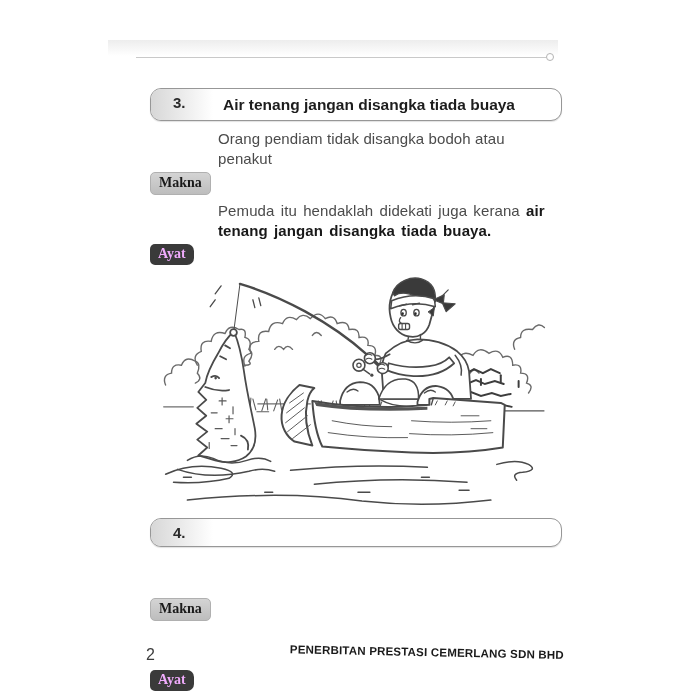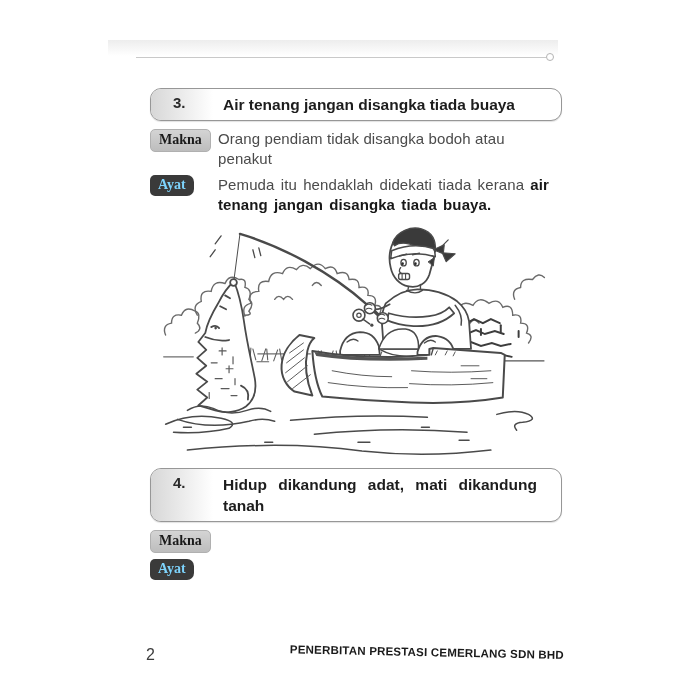--- a/index.html
+++ b/index.html
@@ -23,26 +23,26 @@
                   box-shadow:0 1px 1px rgba(0,0,0,0.12); overflow:hidden; }
   .entry-num { flex:0 0 62px; padding:5px 0 5px 22px; font-weight:bold; font-size:15px;
                color:#2a2a2a; background:linear-gradient(to right,#d7d7d7,rgba(255,255,255,0));
                align-self:stretch; }
   .entry-title { flex:1; padding:5px 14px 5px 10px; font-weight:bold; font-size:15.5px;
                  line-height:21px; color:#1d1d1d; white-space:pre-line; }
   .entry-title.justify { word-spacing:7px; }
 
   
   .row { display:flex; align-items:flex-start; margin-bottom:6px; }
-  .badge-col { flex:0 0 68px; position:relative; }
+  .badge-col { flex:0 0 68px; position:relative;margin-top:43px; }
   .badge { display:inline-block; font-family:"Liberation Serif", serif; font-weight:bold;
            font-size:14px; line-height:14px; padding:3px 8px 4px; border-radius:5px; }
   .badge-makna { background:linear-gradient(#d4d4d4,#bdbdbd); color:#1a1a1a;
                  border:1px solid #b0b0b0; }
-  .badge-ayat  { background:#3a3a3a; color:#7dd3fc; position:relative;
+  .badge-ayat  { background:#3a3a3a; color:#f0abfc; position:relative;
                  border-radius:5px 7px 7px 5px; }
   .para { flex:1; font-size:15px; line-height:20px; color:#4b4b4b;
           white-space:pre-line; letter-spacing:0.1px; }
   .para .b { font-weight:bold; color:#181818; }
   .para.wide { word-spacing:2px; }
 
   
   .figure { margin:7px 6px 8px 12px; width:385px; height:238px; }
   .figure svg { display:block; }
 
@@ -69,21 +69,21 @@
         <span class="entry-num">3.</span>
         <span class="entry-title">Air tenang jangan disangka tiada buaya</span>
       </div>
       <div class="row">
         <span class="badge-col"><span class="badge badge-makna">Makna</span></span>
         <p class="para">Orang pendiam tidak disangka bodoh atau
 penakut</p>
       </div>
       <div class="row">
         <span class="badge-col"><span class="badge badge-ayat">Ayat</span></span>
-        <p class="para wide"><span>Pemuda itu hendaklah didekati tiada kerana </span><span class="b">air
+        <p class="para wide"><span>Pemuda itu hendaklah didekati juga kerana </span><span class="b">air
 tenang jangan disangka tiada buaya</span><span class="b">.</span></p>
       </div>
     </section>
 
     <figure class="figure">
       <svg width="385" height="238" viewBox="0 0 385 240" fill="none" xmlns="http://www.w3.org/2000/svg">
 
         <g stroke="#6a6a6a" stroke-width="1.4" stroke-linecap="round" fill="none">
           <path d="M82,95 Q78,84 88,82 Q84,70 96,70 Q94,58 106,60 Q108,48 120,52 Q124,42 134,48 Q140,40 148,47 Q156,38 163,47 Q172,42 175,52 Q186,48 187,58 Q198,56 197,66 Q208,64 206,74 Q216,74 213,84 Q222,84 218,92 Q226,94 230,92"></path>
           <path d="M34,94 Q28,84 38,80 Q36,68 48,70 Q50,58 62,62 Q66,52 76,58 Q84,56 82,66 Q90,68 86,78 Q92,82 86,90 Q90,94 82,94"></path>
@@ -253,22 +253,20 @@
             <path d="M298,220 h10"></path>
             <path d="M260,207 h8"></path>
             <path d="M102,222 h8"></path>
         </g>
       </svg>
     </figure>
 
     <section>
       <div class="entry-header">
         <span class="entry-num">4.</span>
-        <span class="entry-title justify">Hidup dikandung adat, mati dikandung
-tanah</span>
       </div>
       <div class="row">
         <span class="badge-col"><span class="badge badge-makna">Makna</span></span>
       </div>
       <div class="row">
         <span class="badge-col"><span class="badge badge-ayat">Ayat</span></span>
       </div>
     </section>
 
   </div>

